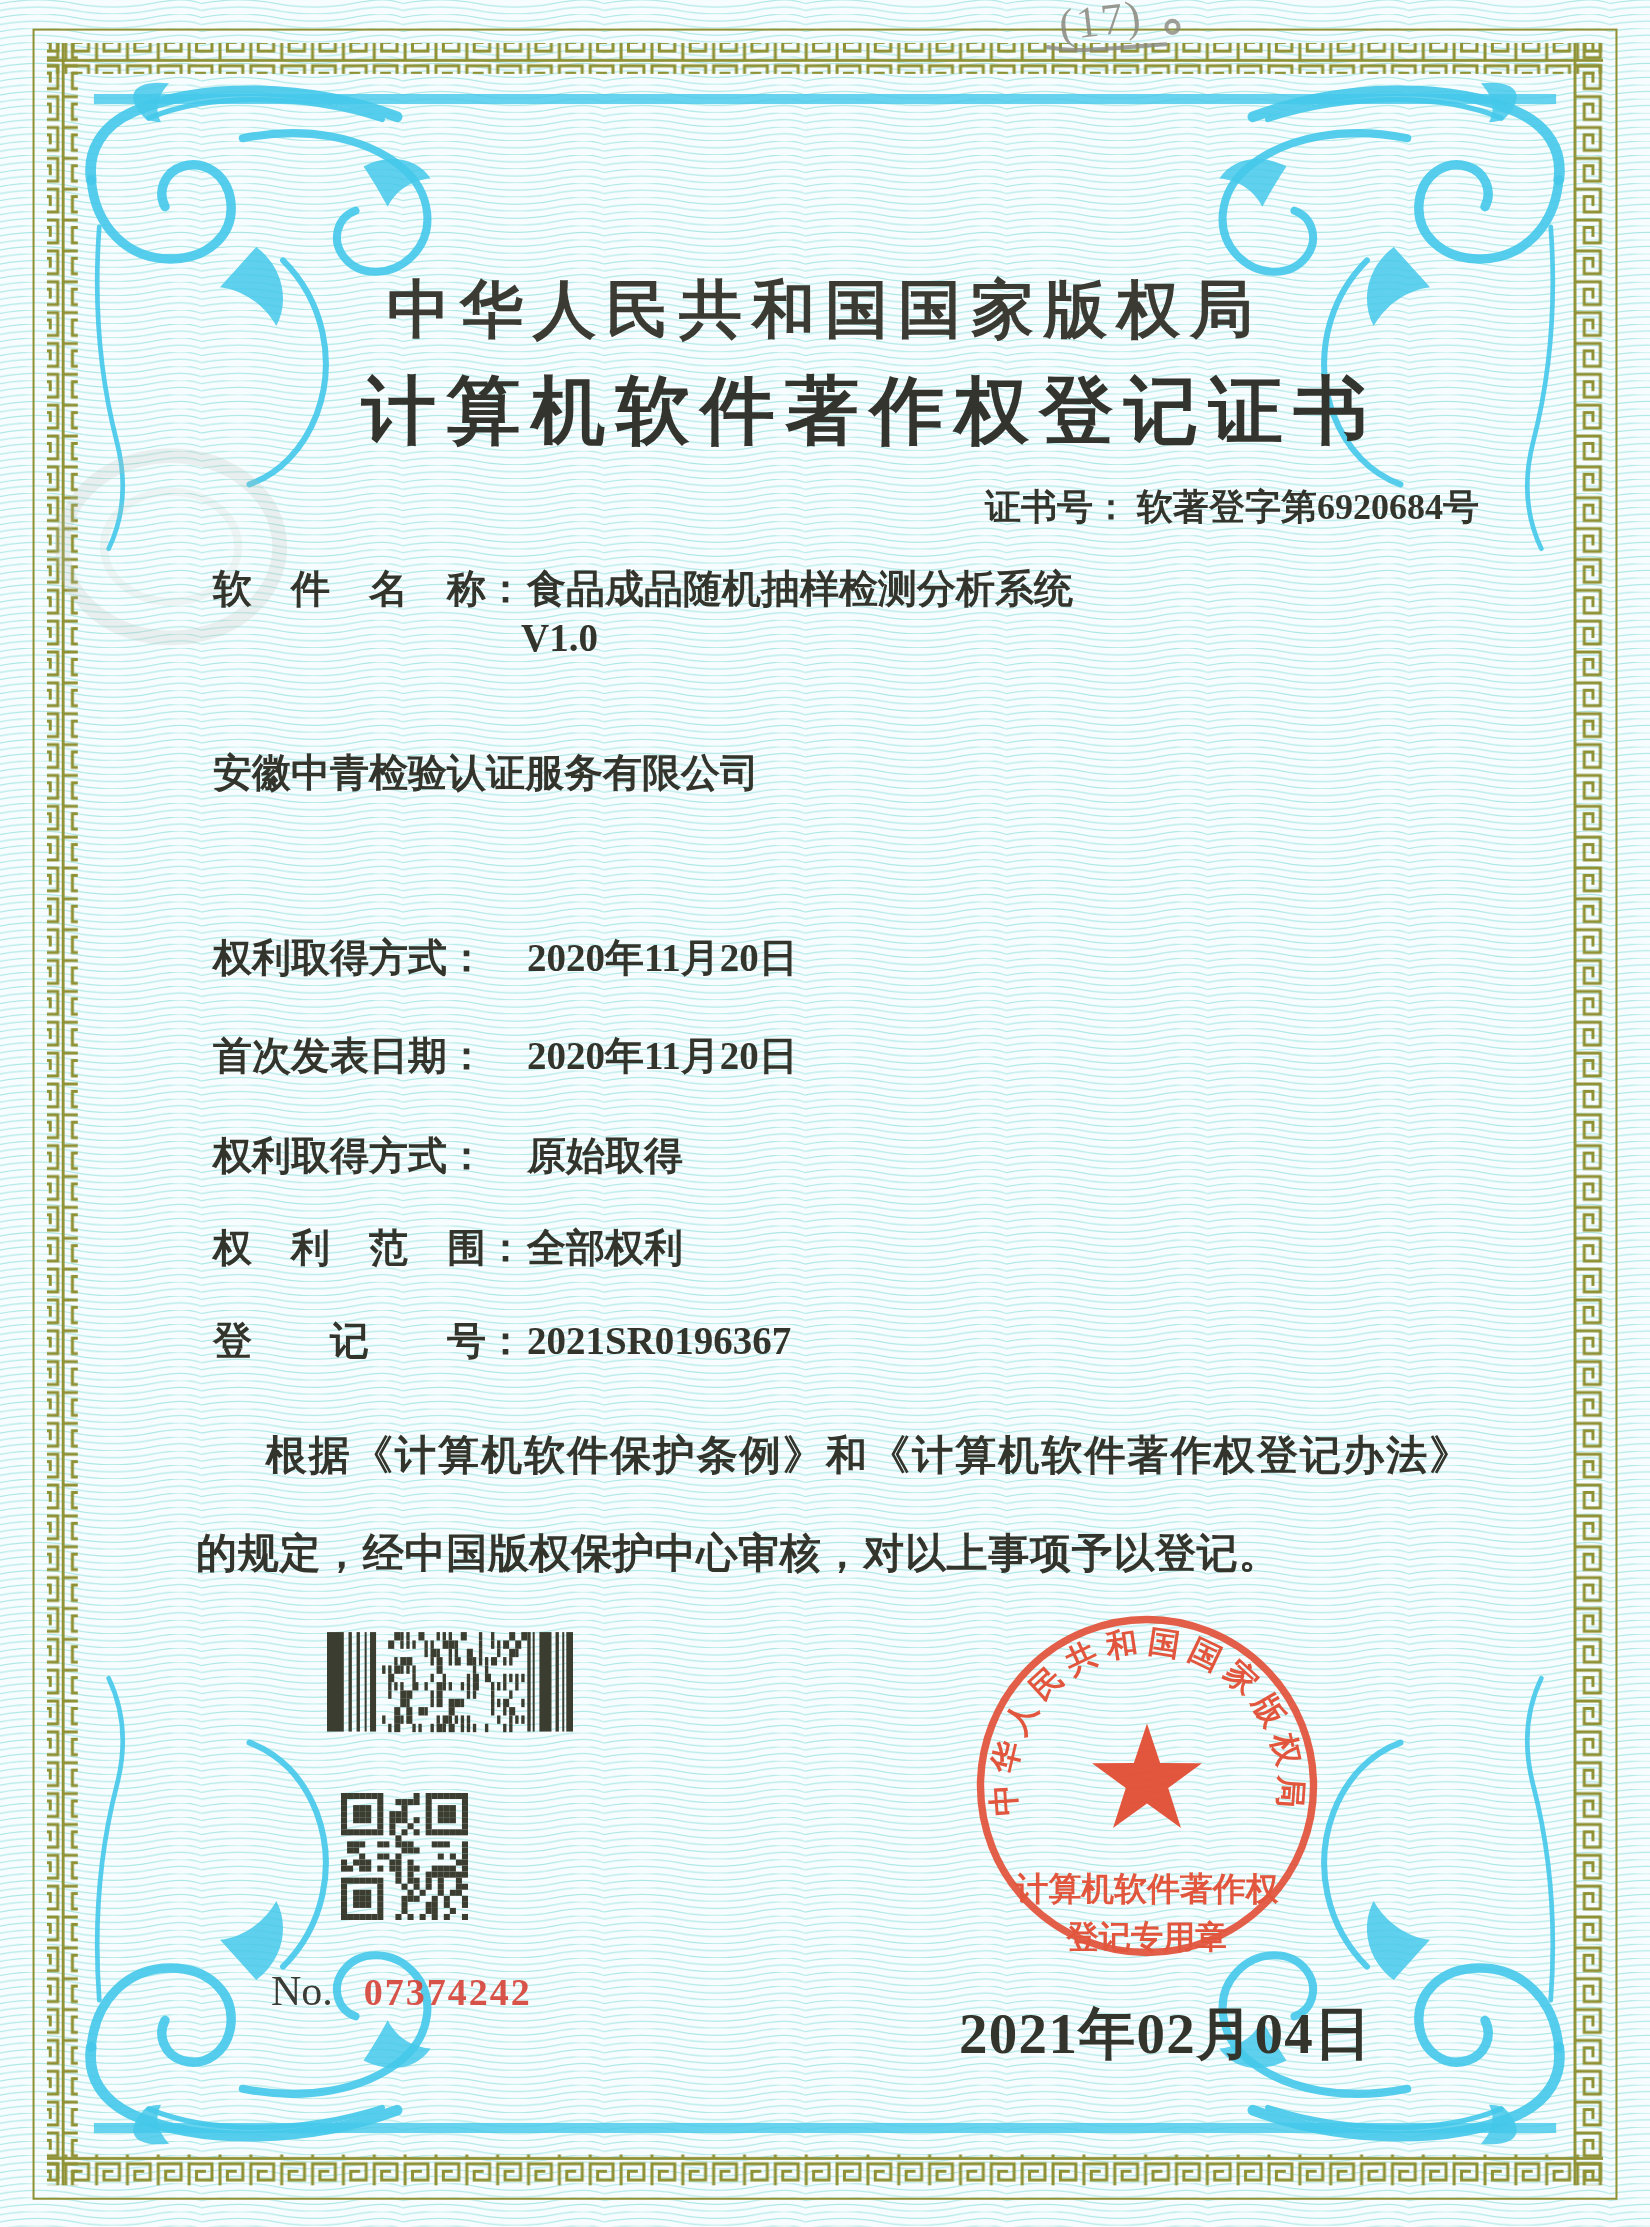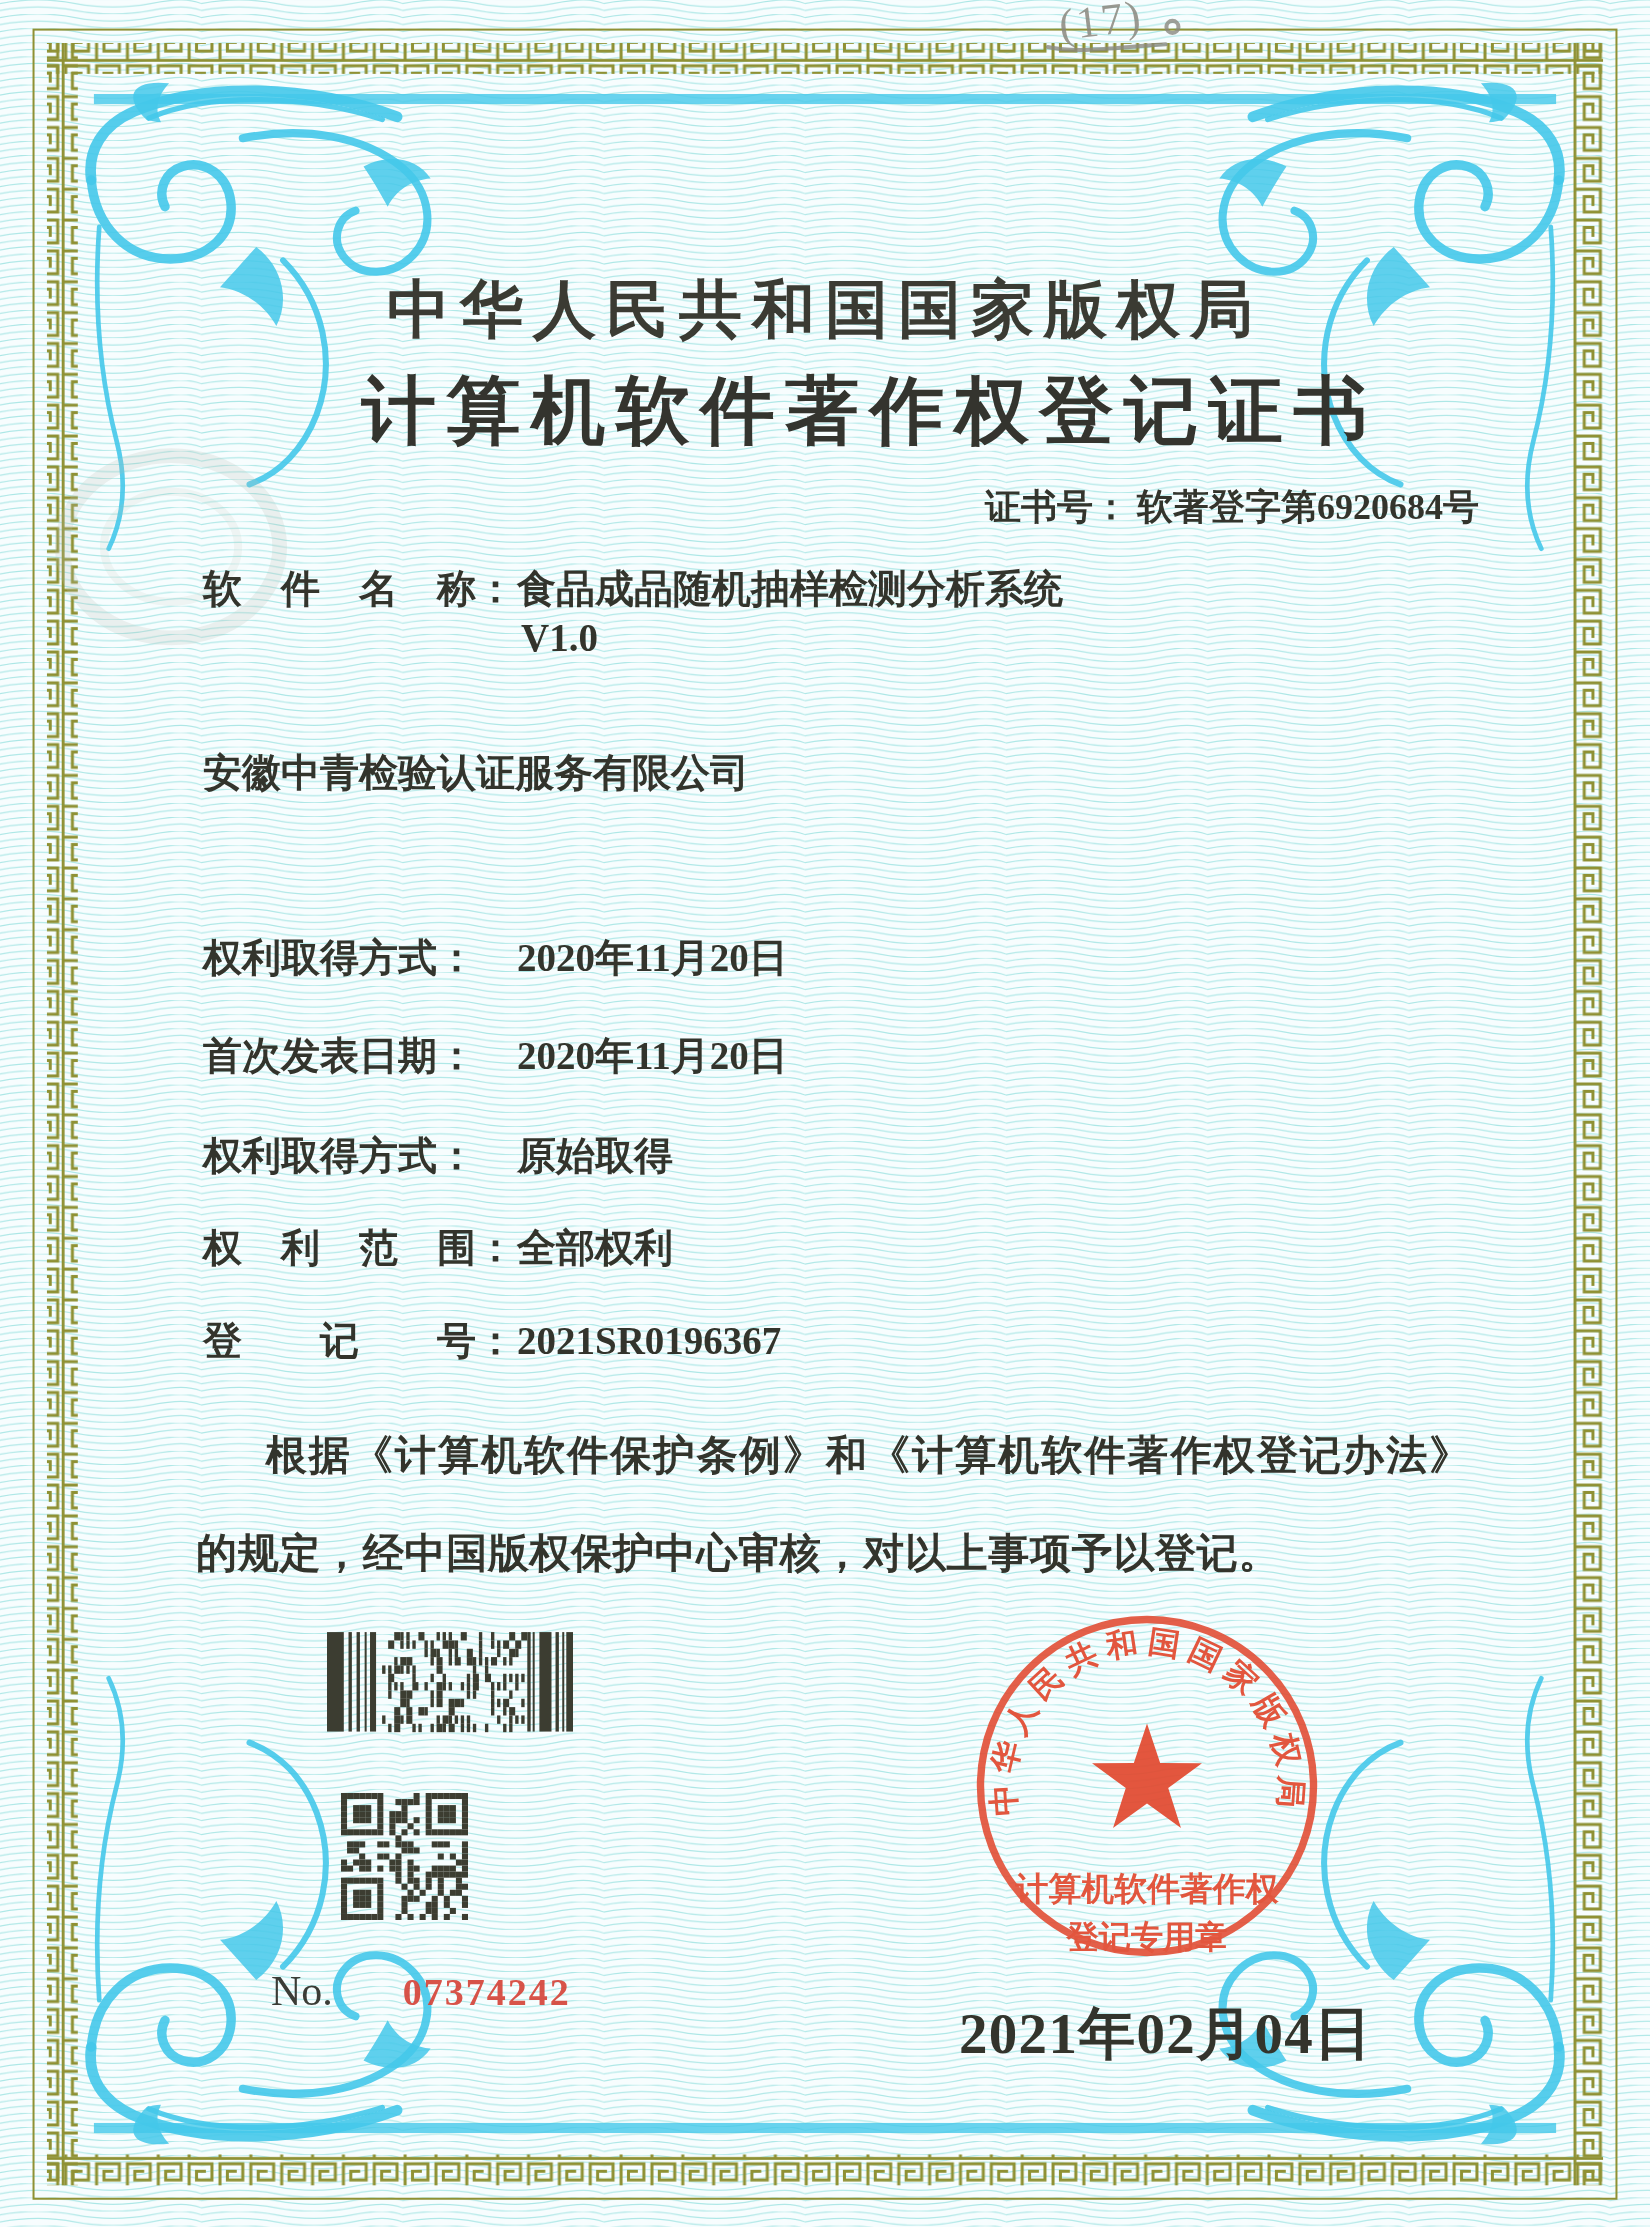--- a/index.html
+++ b/index.html
@@ -22,31 +22,31 @@
   .flo-band{fill:var(--flourish); opacity:.8;}
   .wm{fill:none; stroke:#b9c0b6;}
   .pencil-stroke{fill:none; stroke:var(--pencil); stroke-width:6; stroke-linecap:round; opacity:.8;}
 
   .agency{position:absolute; left:0; top:267px; width:100%; text-align:center;
     font-size:63px; font-weight:600; letter-spacing:10px; color:var(--title); white-space:nowrap;}
   .cert-title{position:absolute; left:0; top:362px; width:100%; text-align:center;
     font-size:74px; font-weight:700; letter-spacing:10.7px; color:#34342e; white-space:nowrap;padding-left:45px;}
   .cert-no{position:absolute; left:985px; top:483px; display:flex; gap:8px;
     font-size:36px; font-weight:600; white-space:nowrap;}
-  .frow{position:absolute; left:203px; display:flex; align-items:baseline;
+  .frow{position:absolute; left:213px; display:flex; align-items:baseline;
     font-size:39px; font-weight:600; white-space:nowrap;}
   .flabel{width:314px; flex:none;}
   .fvalue{margin-left:0px;}
   .fline2{position:absolute; left:521px; top:615px; font-size:39px; font-weight:600;}
   .para{position:absolute; left:196px; top:1406px; width:1275px;
     font-size:41px; font-weight:600; line-height:2.4; text-indent:1.7em; letter-spacing:0.7px;
     text-align:justify;}
   .serial{position:absolute; left:271px; top:1967px; display:flex; gap:31px; align-items:baseline;}
   .serial .pfx{font-size:42px; color:#3b3c36;}
-  .serial .num{font-size:38px; color:var(--serial); letter-spacing:2px; font-weight:600; opacity:.92;margin-left:39px;}
+  .serial .num{font-size:38px; color:var(--serial); letter-spacing:2px; font-weight:600; opacity:.92;}
   .issue-date{position:absolute; left:959px; top:1996px; width:376px; text-align:center;
     font-size:57px; font-weight:600; letter-spacing:1.3px; white-space:nowrap;}
   .pencil-note{position:absolute; left:1059px; top:-5.4px; font-size:44px; color:var(--pencil);
     transform:rotate(-7deg); opacity:.85; font-weight:400; letter-spacing:2.7px;}
   svg.codeblock{position:absolute;}
   .bar{fill:var(--code);}
   .qrm{fill:var(--code);}
   .seal-ring{fill:none; stroke:var(--seal); stroke-width:11; opacity:.95;}
   .seal-red-fill{fill:var(--seal);}
   .seal-ring-text{font-size:47px; font-weight:700; letter-spacing:12px; fill:var(--seal);

